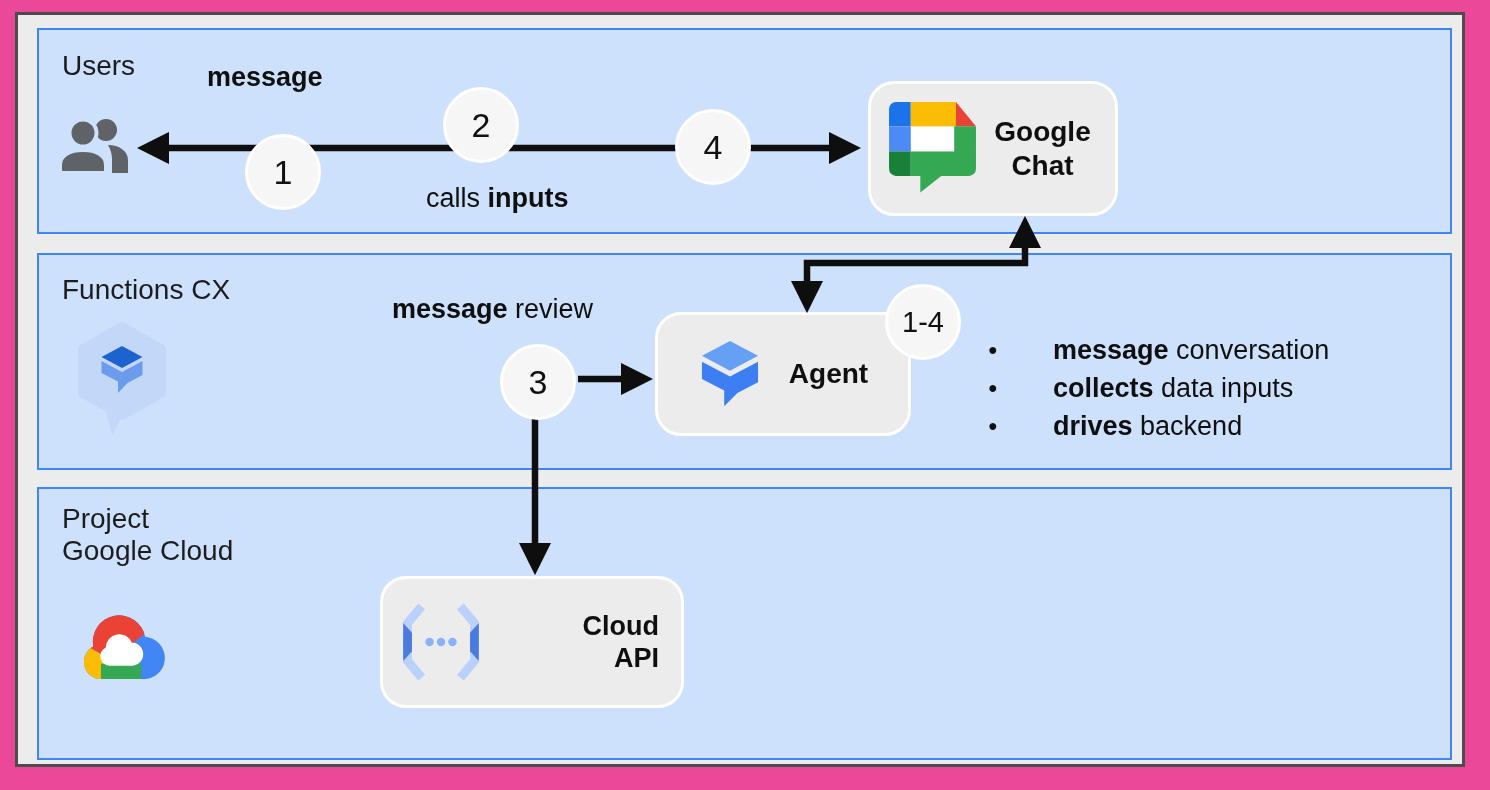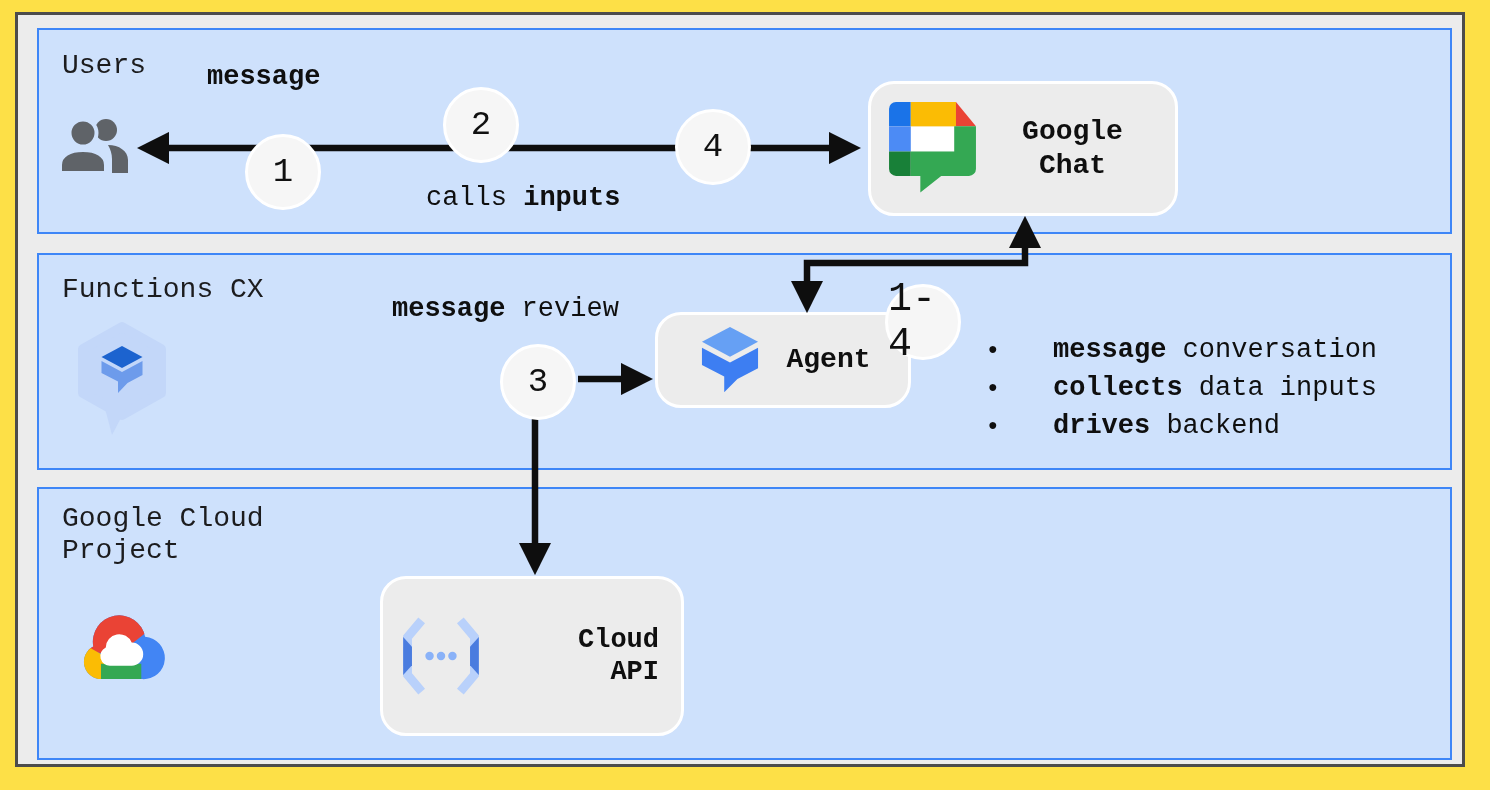--- a/index.html
+++ b/index.html
@@ -1,97 +1,97 @@
 <!DOCTYPE html>
 <html><head>
 <meta charset="utf-8">
 <style>
   html,body{margin:0;padding:0;background:#fff;}
-  .canvas{position:relative;width:1490px;height:790px;background:#fde047;overflow:hidden;
-          font-family:Liberation Mono, monospace;color:#121212;}
+  .canvas{position:relative;width:1490px;height:790px;background:#ec4899;overflow:hidden;
+          font-family:Liberation Sans, sans-serif;color:#121212;}
   .frame{position:absolute;left:15px;top:12px;width:1450px;height:755px;background:#ececec;
          border:3px solid #4c4c4c;box-sizing:border-box;z-index:0;}
   .band{position:absolute;left:37px;width:1415px;background:#cee1fc;border:2.5px solid #3e86f7;
         box-sizing:border-box;z-index:1;}
   .band-label{position:absolute;font-size:28px;line-height:32px;color:#1c1c1e;z-index:2;}
   .note{position:absolute;font-size:27px;line-height:30px;color:#0f0f0f;z-index:2;white-space:nowrap;}
   .b{font-weight:bold;}
   .node{position:absolute;background:#ececec;border:3px solid #ffffff;border-radius:26px;
         box-sizing:border-box;display:flex;align-items:center;z-index:2;}
   .node-label{font-weight:bold;font-size:28px;line-height:34px;color:#0f0f0f;}
   .badge{position:absolute;width:76px;height:76px;border-radius:50%;background:#f6f6f6;
          border:3px solid #ffffff;box-sizing:border-box;display:flex;align-items:center;
          justify-content:center;font-size:34px;color:#111;z-index:4;}
-  .badge.small-text{font-size:40px;}
+  .badge.small-text{font-size:29px;}
   .arrows{position:absolute;left:0;top:0;z-index:3;pointer-events:none;}
   .cap-list{position:absolute;left:988px;top:331px;z-index:2;list-style:none;margin:0;padding:0;}
   .cap-list li{display:flex;align-items:center;height:38px;font-size:27px;color:#0f0f0f;}
   .cap-list .dot{width:15px;font-size:16px;margin-right:50px;}
   .icon{display:block;}
 </style>
 </head>
 <body>
 
 <div class="canvas">
 
   <div class="frame"></div>
 
   <div class="band" style="top:28px;height:206px;"></div>
   <div class="band" style="top:253px;height:217px;"></div>
   <div class="band" style="top:487px;height:273px;"></div>
 
   <div class="band-label" style="left:62px;top:50px;">Users</div>
   <div class="band-label" style="left:62px;top:274px;">Functions CX</div>
   <div class="band-label" style="left:62px;top:503px;">
+    <div>Project</div>
     <div>Google Cloud</div>
-    <div>Project</div>
   </div>
 
   <svg class="icon" style="position:absolute;left:56px;top:116px;z-index:2;" width="78" height="64" viewBox="0 0 78 64">
     <circle cx="50" cy="14" r="11" fill="#5f6368"></circle>
     <path d="M52,29 c11,0 20,6 20,15 v13 H56 V43 c0,-5 -1.5,-10 -4,-14 z" fill="#5f6368"></path>
     <circle cx="27" cy="17" r="13.5" fill="#5f6368" stroke="#cee1fc" stroke-width="4"></circle>
     <path d="M4,57 v-8 c0,-10 10,-15 23,-15 s23,5 23,15 v8 z" fill="#5f6368" stroke="#cee1fc" stroke-width="4"></path>
   </svg>
 
   <div class="note" style="left:207px;top:62px;">
     <span class="b">message</span>
   </div>
   <div class="note" style="left:426px;top:183px;">
     <span>calls </span><span class="b">inputs</span>
   </div>
   <div class="note" style="left:392px;top:294px;">
     <span class="b">message</span><span> review</span>
   </div>
 
-  <div class="node" style="left:868px;top:81px;width:310px;height:135px;padding-left:18px;">
+  <div class="node" style="left:868px;top:81px;width:250px;height:135px;padding-left:18px;">
     <svg class="icon" width="87" height="93" viewBox="0 0 100 107">
       <rect x="25" y="28" width="50" height="29" fill="#ffffff"></rect>
       <path d="M8,0 H25 V28 H0 V8 A8,8 0 0 1 8,0 Z" fill="#1a73e8"></path>
       <rect x="0" y="28" width="25" height="29" fill="#4c8bf5"></rect>
       <path d="M0,57 H25 V85 H8 A8,8 0 0 1 0,77 Z" fill="#188038"></path>
       <rect x="25" y="0" width="52" height="28" fill="#fbbc04"></rect>
       <polygon points="77,0 100,28 77,28" fill="#ea4335"></polygon>
       <path d="M75,28 H100 V77 A8,8 0 0 1 92,85 H60 L36,104 V85 H25 V57 H75 Z" fill="#34a853"></path>
     </svg>
     <div class="node-label" style="flex:1;text-align:center;padding-right:6px;">
       <div>Google</div>
       <div>Chat</div>
     </div>
   </div>
 
-  <div class="node" style="left:655px;top:312px;width:256px;height:96px;padding-left:39px;">
+  <div class="node" style="left:655px;top:312px;width:256px;height:124px;padding-left:39px;">
     <svg class="icon" width="66" height="70" viewBox="0 0 80 84">
       <polygon points="40,2 74,20 40,38 6,20" fill="#66a0f4"></polygon>
       <path d="M6,27 L40,45 L74,27 L74,52 L49,65 L33,81 L33,62 L6,48 Z" fill="#3d7ef2"></path>
     </svg>
     <div class="node-label" style="flex:1;text-align:center;padding-right:14px;">Agent</div>
   </div>
 
-  <div class="node" style="left:380px;top:576px;width:304px;height:160px;padding:0 22px 0 14px;">
+  <div class="node" style="left:380px;top:576px;width:304px;height:132px;padding:0 22px 0 14px;">
     <svg class="icon" width="88" height="84" viewBox="0 0 100 95">
       <path d="M28,7 L12,26 V69 L28,88" fill="none" stroke="#b9d1fb" stroke-width="10"></path>
       <path d="M72,7 L88,26 V69 L72,88" fill="none" stroke="#b9d1fb" stroke-width="10"></path>
       <polygon points="7,26 17,37 17,58 7,69" fill="#4a7cdf"></polygon>
       <polygon points="93,26 83,37 83,58 93,69" fill="#4a7cdf"></polygon>
       <circle cx="37" cy="47.5" r="4.8" fill="#8ab2f8"></circle>
       <circle cx="50" cy="47.5" r="4.8" fill="#8ab2f8"></circle>
       <circle cx="63" cy="47.5" r="4.8" fill="#8ab2f8"></circle>
     </svg>
     <div class="node-label" style="flex:1;text-align:right;font-size:27px;line-height:32px;">

